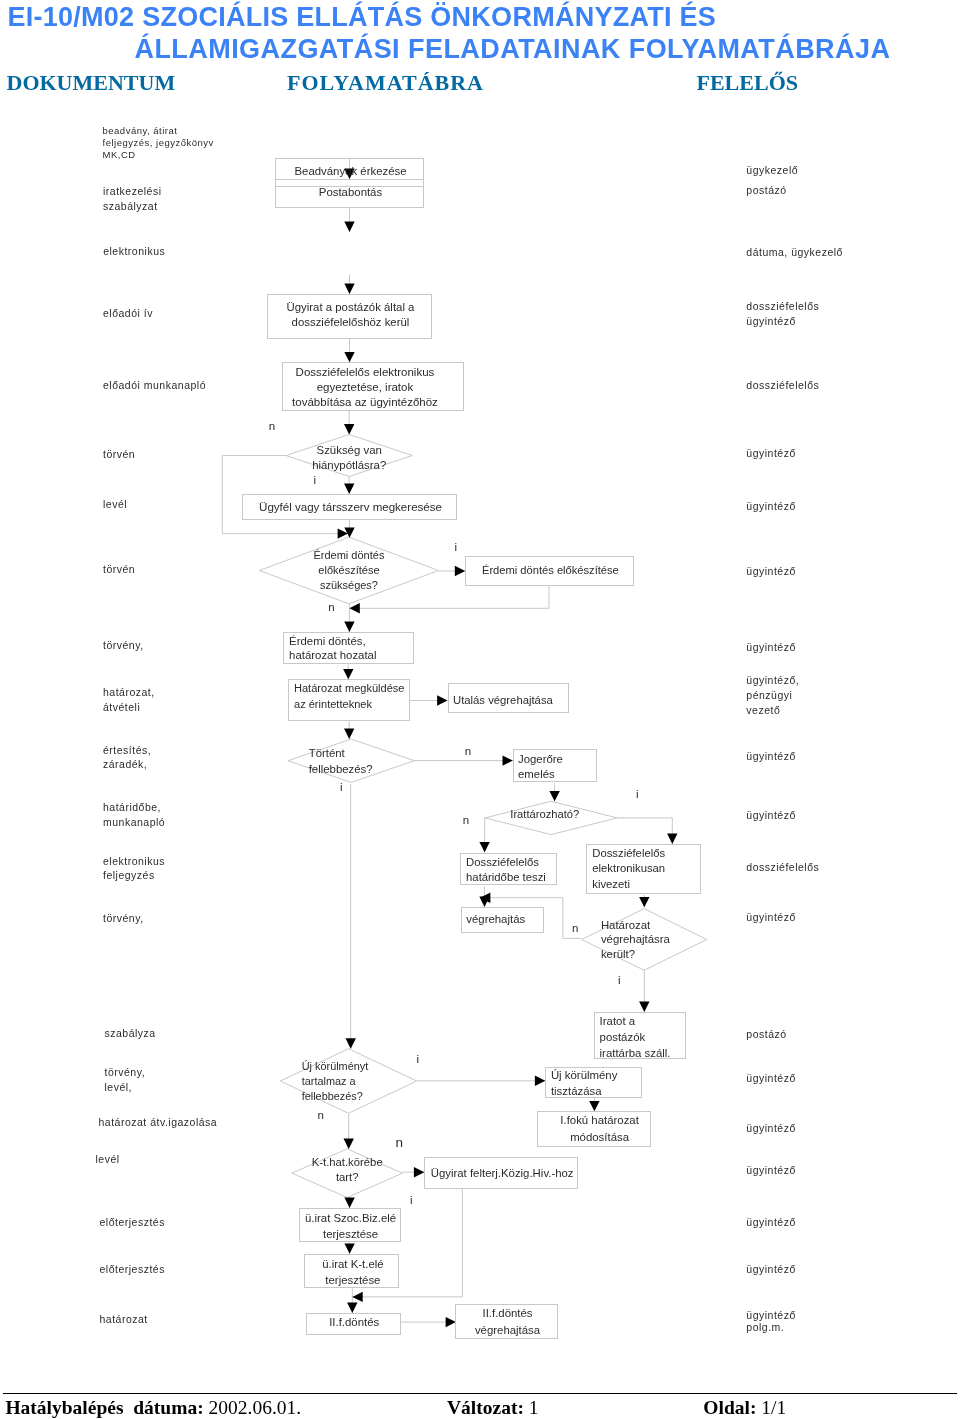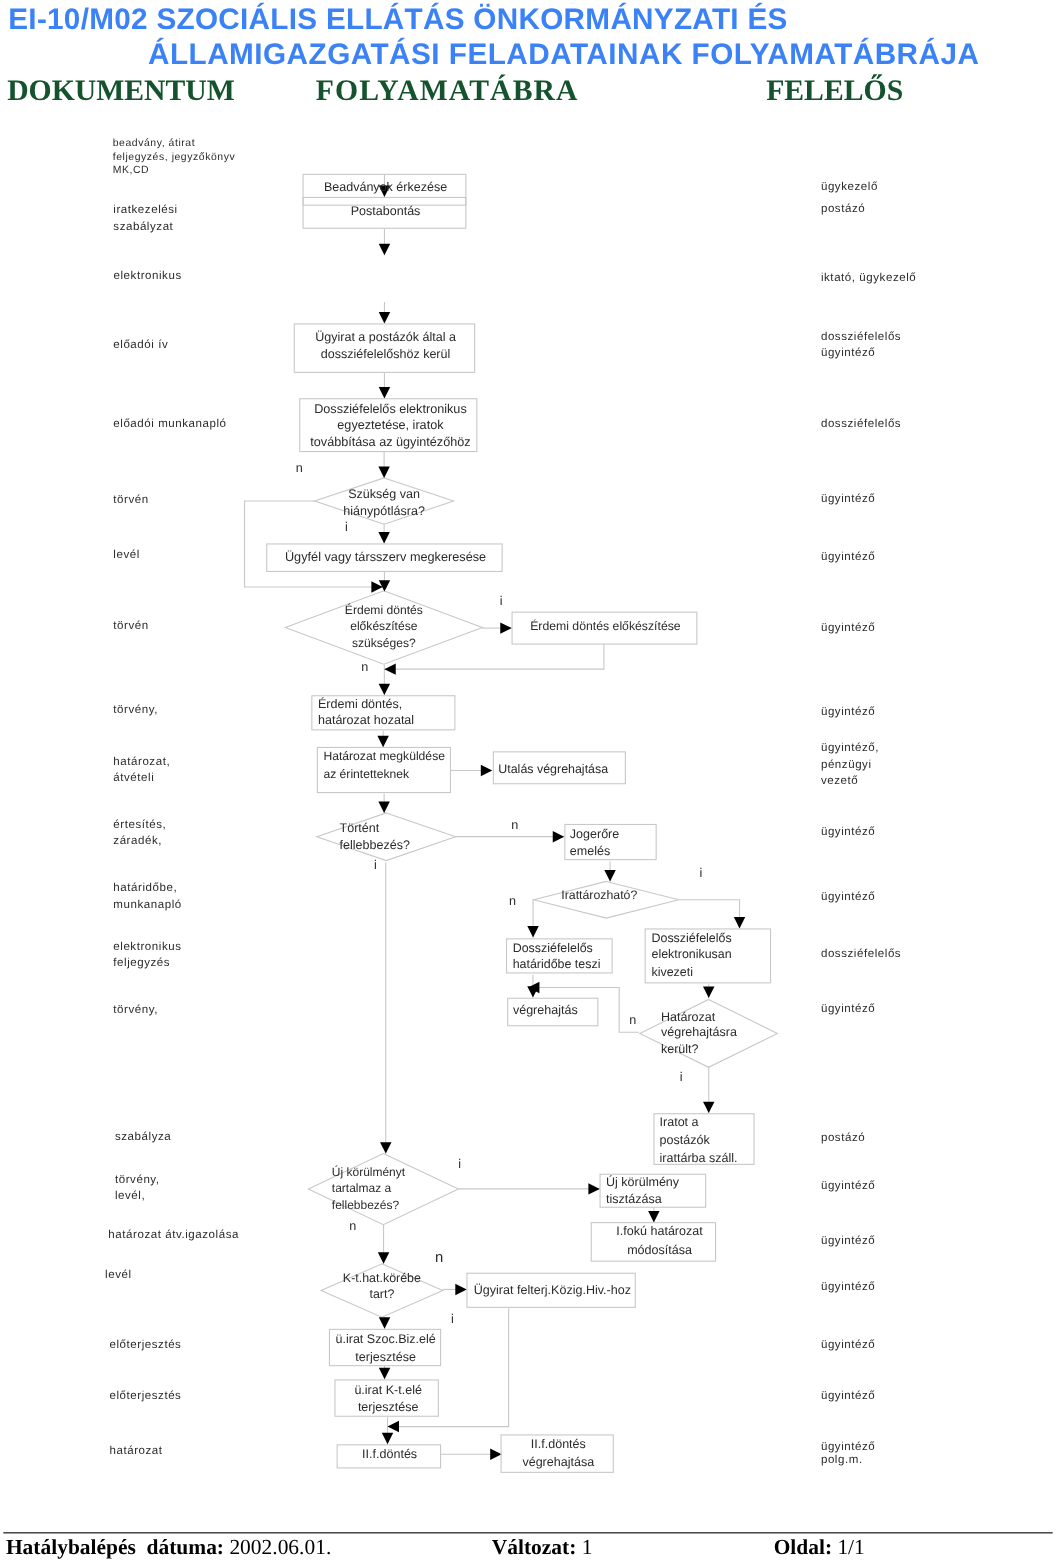--- a/index.html
+++ b/index.html
@@ -1,21 +1,21 @@
 <!DOCTYPE html>
 <html><head>
 <meta charset="utf-8">
 <style>
   html,body{margin:0;padding:0;background:#ffffff;}
   body{width:960px;height:1419px;}
   #page{position:relative;width:960px;height:1419px;overflow:hidden;background:#fff;
         font-family:"Liberation Sans",sans-serif;color:#2b2b2b;
         -webkit-font-smoothing:antialiased;transform:translateZ(0);}
   .ttl{position:absolute;font-weight:bold;font-size:27px;line-height:31px;white-space:nowrap;color:#3b82f6;}
-  .sttl{position:absolute;font-family:"Liberation Serif",serif;font-weight:bold;font-size:27px;line-height:31px;white-space:nowrap;color:#14532d;}
+  .sttl{position:absolute;font-family:"Liberation Serif",serif;font-weight:bold;font-size:22px;line-height:31px;white-space:nowrap;color:#0369a1;}
   .side{position:absolute;white-space:nowrap;color:#2b2b2b;letter-spacing:0.5px;}
   .node{position:absolute;box-sizing:border-box;}
   .node.box{border:1px solid #c6c8ca;}
   .ntxt{position:absolute;font-size:11.5px;color:#2b2b2b;white-space:nowrap;}
   .flag{position:absolute;font-size:11.5px;line-height:13px;color:#2b2b2b;}
   svg#wires{position:absolute;left:0;top:0;width:960px;height:1419px;pointer-events:none;}
   .ftr{position:absolute;font-family:"Liberation Serif",serif;font-size:19.5px;line-height:22px;white-space:pre;color:#000;}
   .ftr b{font-weight:bold;}
   .hr{position:absolute;background:#000;}
 </style>
@@ -172,21 +172,21 @@
 <div class="side" style="left:99.5px;top:1311.8px;font-size:10.5px;line-height:14.9px;">
 <div>határozat</div>
 </div>
 <div class="side" style="left:746.3px;top:134.9px;font-size:10.5px;line-height:14.9px;margin-top:28px;">
 <div>ügykezelő</div>
 </div>
 <div class="side" style="left:746.3px;top:183.1px;font-size:10.5px;line-height:14.9px;">
 <div>postázó</div>
 </div>
 <div class="side" style="left:746.3px;top:245.0px;font-size:10.5px;line-height:14.9px;">
-<div>iktató, ügykezelő</div>
+<div>dátuma, ügykezelő</div>
 </div>
 <div class="side" style="left:746.3px;top:299.1px;font-size:10.5px;line-height:14.9px;">
 <div>dossziéfelelős</div>
 <div>ügyintéző</div>
 </div>
 <div class="side" style="left:746.3px;top:377.8px;font-size:10.5px;line-height:14.9px;">
 <div>dossziéfelelős</div>
 </div>
 <div class="side" style="left:746.3px;top:446.3px;font-size:10.5px;line-height:14.9px;">
 <div>ügyintéző</div>
@@ -248,21 +248,21 @@
 <div class="ntxt" style="left:0px;top:5.2px;width:149px;line-height:15.6px;text-align:center;font-size:11.4px;">
 <div>Postabontás</div>
 </div>
 </div>
 <div class="node box" style="left:267.3px;top:294px;width:164.4px;height:44.5px;">
 <div class="ntxt" style="left:0px;top:5.2px;width:164.4px;line-height:14.6px;text-align:center;font-size:11.4px;">
 <div>Ügyirat a postázók által a</div>
 <div>dossziéfelelőshöz kerül</div>
 </div>
 </div>
-<div class="node box" style="left:272px;top:362.3px;width:162px;height:48.4px;">
+<div class="node box" style="left:282px;top:362.3px;width:182px;height:48.4px;">
 <div class="ntxt" style="left:0px;top:1.6px;width:163.9px;line-height:15.25px;text-align:center;font-size:11.5px;">
 <div>Dossziéfelelős elektronikus</div>
 <div>egyeztetése, iratok</div>
 <div>továbbítása az ügyintézőhöz</div>
 </div>
 </div>
 <div class="node dia" style="left:286px;top:434.5px;width:126.4px;height:42px;">
 <div class="ntxt" style="left:0px;top:8.0px;width:126.4px;line-height:15.2px;text-align:center;font-size:11.4px;">
 <div>Szükség van</div>
 <div>hiánypótlásra?</div>

